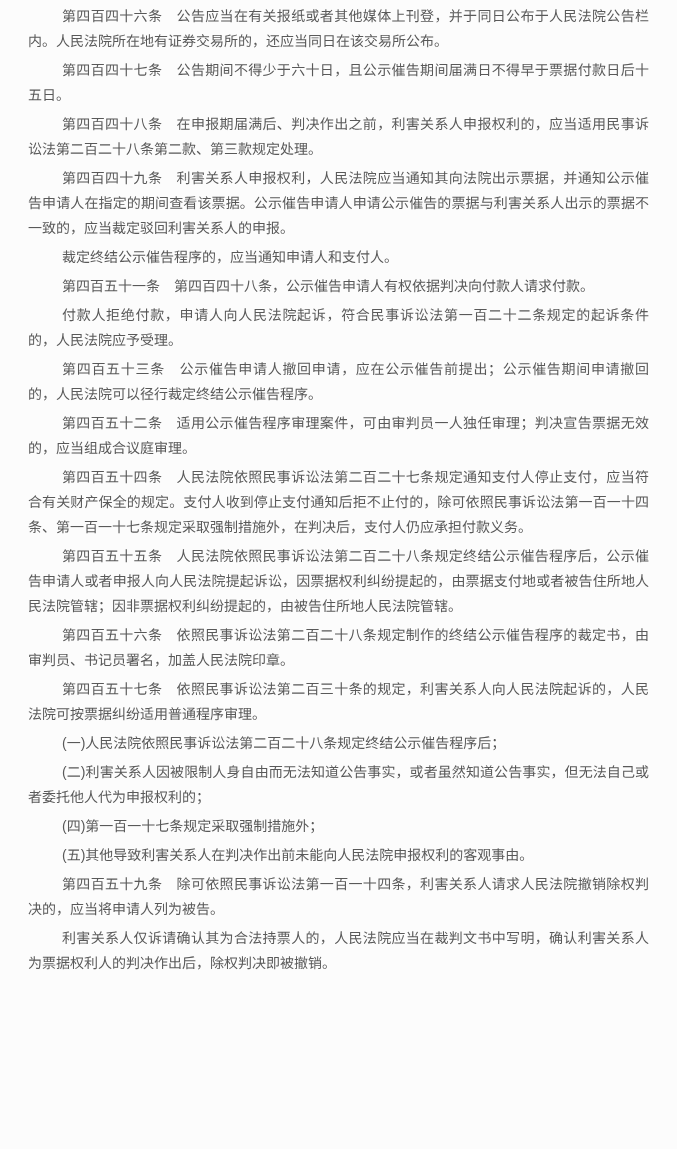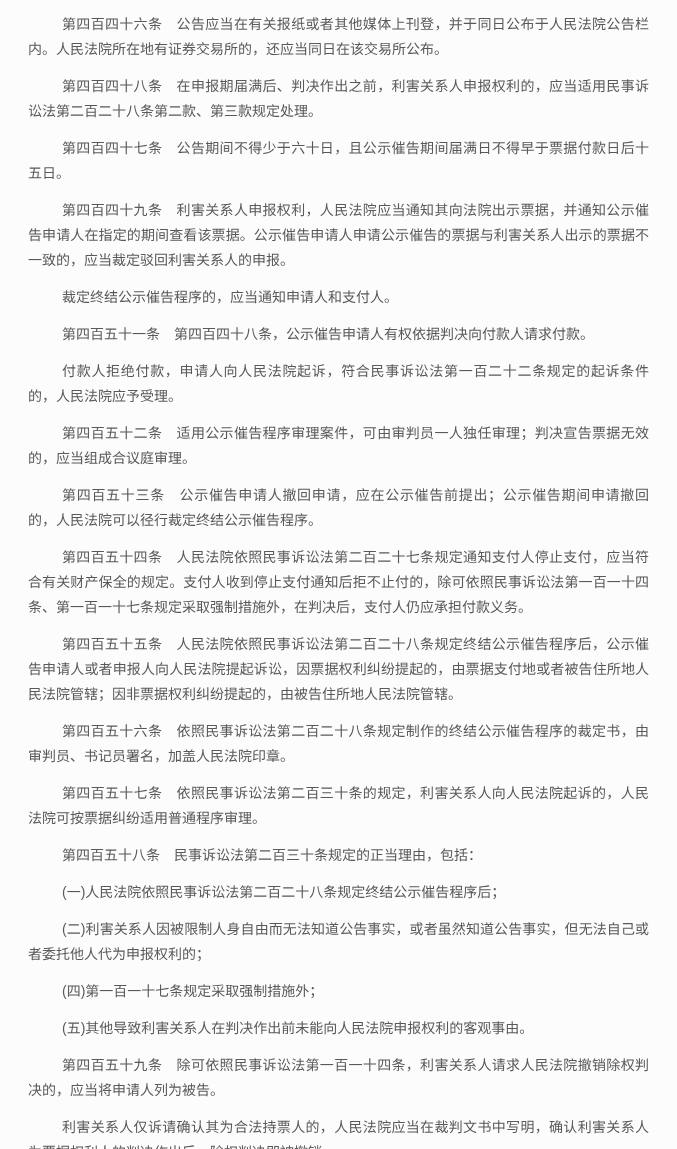--- a/index.html
+++ b/index.html
@@ -19,44 +19,43 @@
     margin: 0 auto;
     padding: 0 0 2px 0;
     color: #595959;
     font-family: "Liberation Sans", "DejaVu Sans", sans-serif;
     font-size: 14px;
     line-height: 25px;
     text-align: justify;
     letter-spacing: 0;
   }
   .article p {
-    margin: 12px 0;
+    margin: 4px 0;
     text-indent: 34px;
     word-break: break-all;
   }
 </style>
 </head>
 <body>
 
 <div class="page">
   <div class="article">
     <p>第四百四十六条　公告应当在有关报纸或者其他媒体上刊登，并于同日公布于人民法院公告栏内。人民法院所在地有证券交易所的，还应当同日在该交易所公布。</p>
+    <p>第四百四十七条　公告期间不得少于六十日，且公示催告期间届满日不得早于票据付款日后十五日。</p>
     <p>第四百四十八条　在申报期届满后、判决作出之前，利害关系人申报权利的，应当适用民事诉讼法第二百二十八条第二款、第三款规定处理。</p>
-    <p>第四百四十七条　公告期间不得少于六十日，且公示催告期间届满日不得早于票据付款日后十五日。</p>
     <p>第四百四十九条　利害关系人申报权利，人民法院应当通知其向法院出示票据，并通知公示催告申请人在指定的期间查看该票据。公示催告申请人申请公示催告的票据与利害关系人出示的票据不一致的，应当裁定驳回利害关系人的申报。</p>
     <p>裁定终结公示催告程序的，应当通知申请人和支付人。</p>
     <p>第四百五十一条　第四百四十八条，公示催告申请人有权依据判决向付款人请求付款。</p>
     <p>付款人拒绝付款，申请人向人民法院起诉，符合民事诉讼法第一百二十二条规定的起诉条件的，人民法院应予受理。</p>
+    <p>第四百五十三条　公示催告申请人撤回申请，应在公示催告前提出；公示催告期间申请撤回的，人民法院可以径行裁定终结公示催告程序。</p>
     <p>第四百五十二条　适用公示催告程序审理案件，可由审判员一人独任审理；判决宣告票据无效的，应当组成合议庭审理。</p>
-    <p>第四百五十三条　公示催告申请人撤回申请，应在公示催告前提出；公示催告期间申请撤回的，人民法院可以径行裁定终结公示催告程序。</p>
     <p>第四百五十四条　人民法院依照民事诉讼法第二百二十七条规定通知支付人停止支付，应当符合有关财产保全的规定。支付人收到停止支付通知后拒不止付的，除可依照民事诉讼法第一百一十四条、第一百一十七条规定采取强制措施外，在判决后，支付人仍应承担付款义务。</p>
     <p>第四百五十五条　人民法院依照民事诉讼法第二百二十八条规定终结公示催告程序后，公示催告申请人或者申报人向人民法院提起诉讼，因票据权利纠纷提起的，由票据支付地或者被告住所地人民法院管辖；因非票据权利纠纷提起的，由被告住所地人民法院管辖。</p>
     <p>第四百五十六条　依照民事诉讼法第二百二十八条规定制作的终结公示催告程序的裁定书，由审判员、书记员署名，加盖人民法院印章。</p>
     <p>第四百五十七条　依照民事诉讼法第二百三十条的规定，利害关系人向人民法院起诉的，人民法院可按票据纠纷适用普通程序审理。</p>
-    <p>第四百五十八条　民事诉讼法第二百三十条规定的正当理由，包括：</p>
     <p>(一)人民法院依照民事诉讼法第二百二十八条规定终结公示催告程序后；</p>
     <p>(二)利害关系人因被限制人身自由而无法知道公告事实，或者虽然知道公告事实，但无法自己或者委托他人代为申报权利的；</p>
     <p>(四)第一百一十七条规定采取强制措施外；</p>
     <p>(五)其他导致利害关系人在判决作出前未能向人民法院申报权利的客观事由。</p>
     <p>第四百五十九条　除可依照民事诉讼法第一百一十四条，利害关系人请求人民法院撤销除权判决的，应当将申请人列为被告。</p>
     <p>利害关系人仅诉请确认其为合法持票人的，人民法院应当在裁判文书中写明，确认利害关系人为票据权利人的判决作出后，除权判决即被撤销。</p>
   </div>
 </div>
 
 </body></html>

